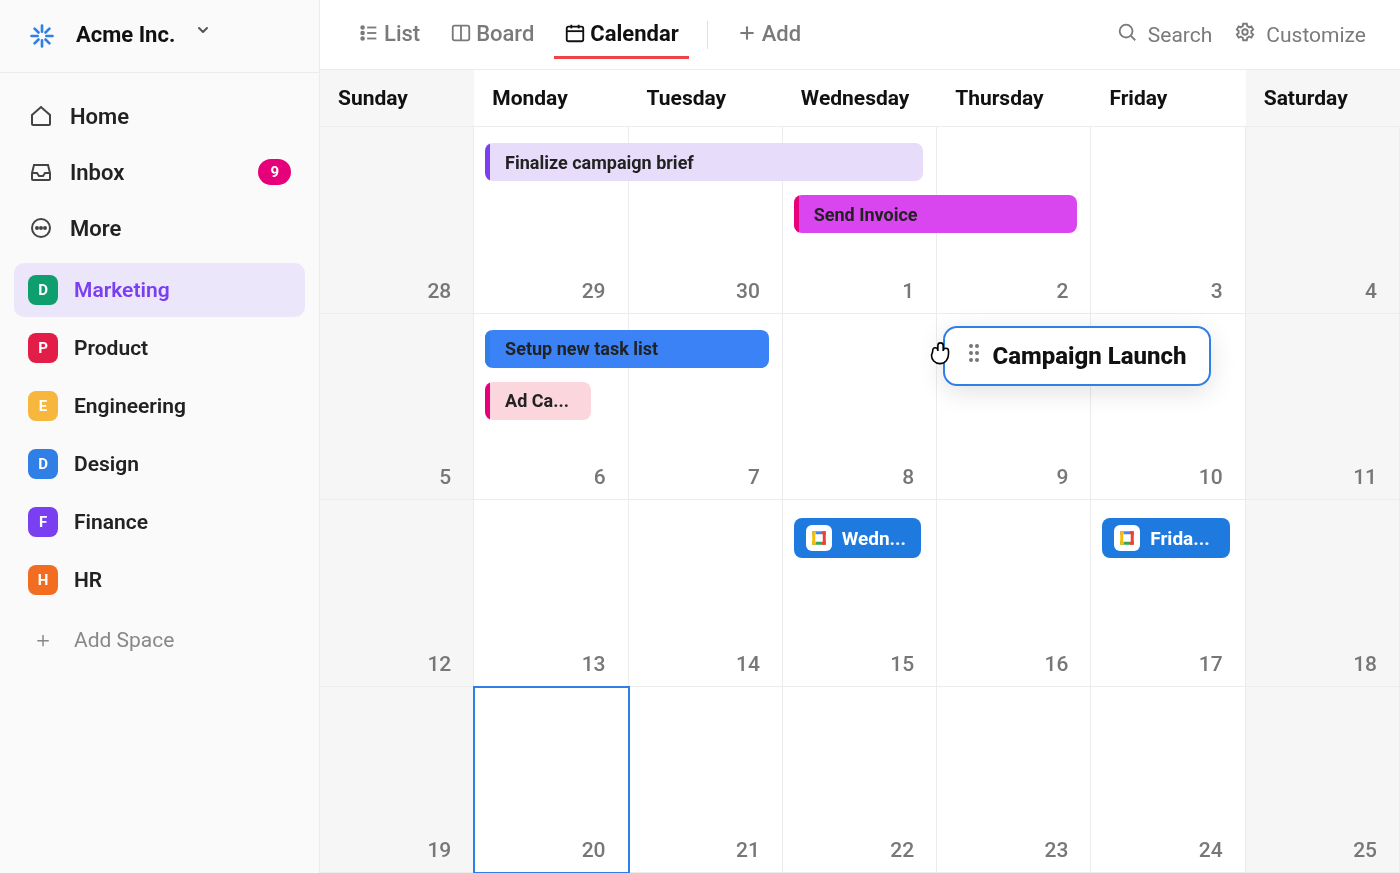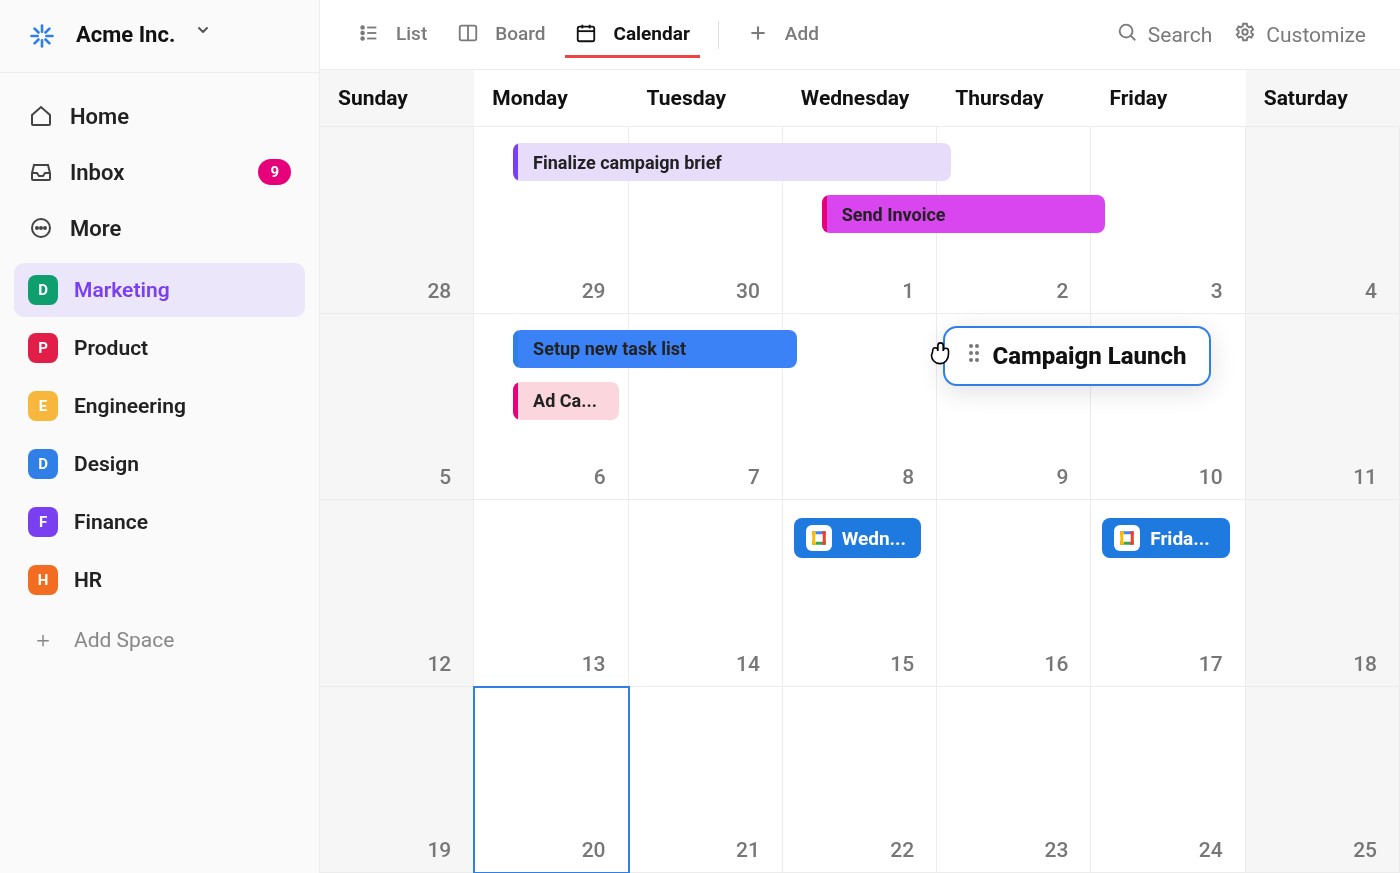--- a/index.html
+++ b/index.html
@@ -22,21 +22,21 @@
   .spaces { padding:0 14px; display:flex; flex-direction:column; gap:4px; }
   .space-item { display:flex; align-items:center; gap:16px; padding:12px 14px; border-radius:10px; font-size:21px; font-weight:600; color:#222; cursor:pointer; }
   .space-item.selected { background:#ece6fb; color:#7b3ff2; }
   .space-avatar { width:30px; height:30px; border-radius:8px; display:flex; align-items:center; justify-content:center; font-size:15px; font-weight:700; color:#fff; }
   .add-space { display:flex; align-items:center; gap:16px; padding:12px 14px; font-size:21px; color:#888; cursor:pointer; }
   .add-space .plus { width:30px; height:30px; display:flex; align-items:center; justify-content:center; color:#888; font-size:22px; }
 
   
   .main { flex:1; display:flex; flex-direction:column; min-width:0; }
   .toolbar { height:70px; display:flex; align-items:center; padding:0 28px; gap:10px; border-bottom:1px solid #ececec; }
-  .view-btn { display:flex; align-items:center; gap:16px; padding:10px 10px; font-size:19px; font-weight:500; color:#7a7a7a; cursor:pointer; border-bottom:3px solid transparent; }
+  .view-btn { display:flex; align-items:center; gap:4px; padding:10px 10px; font-size:22px; font-weight:500; color:#7a7a7a; cursor:pointer; border-bottom:3px solid transparent; }
   .view-btn.active { color:#111; font-weight:700; border-bottom:3px solid #ef4444; }
   .view-btn .icon { width:22px; height:22px; display:flex; align-items:center; justify-content:center; }
   .divider { width:1px; height:28px; background:#e0e0e0; margin:0 8px; }
   .toolbar-spacer { flex:1; }
   .tool-btn { display:flex; align-items:center; gap:10px; font-size:21px; color:#7a7a7a; cursor:pointer; padding:8px 6px; }
 
   
   .cal { flex:1; display:flex; flex-direction:column; min-height:0; }
   .cal-header { display:grid; grid-template-columns:repeat(7,1fr); border-bottom:1px solid #ececec; }
   .cal-hcell { padding:16px 18px; font-size:21px; font-weight:700; color:#111; }
@@ -44,21 +44,21 @@
 
   .cal-body { flex:1; display:grid; grid-template-columns:repeat(7,1fr); grid-template-rows:repeat(4,1fr); position:relative; }
   .cal-cell { border-right:1px solid #ececec; border-bottom:1px solid #ececec; position:relative; }
   .cal-cell.muted { background:#f6f6f6; }
   .cal-cell.today { outline:2px solid #2f7fe6; outline-offset:-1px; z-index:2; }
   .daynum { position:absolute; bottom:10px; right:22px; font-size:21px; color:#777; font-weight:500; }
 
   
   .event { position:absolute; height:38px; border-radius:8px; display:flex; align-items:center; padding:0 14px 0 14px; font-size:18px; font-weight:700; color:#222; overflow:hidden; white-space:nowrap; text-overflow:ellipsis; cursor:pointer; }
   .event .bar { position:absolute; left:0; top:0; bottom:0; width:5px; border-radius:8px 0 0 8px; }
-  .event.has-bar { padding-left:20px;margin-left:28px; }
+  .event.has-bar { padding-left:20px; }
 
   .drag-card { position:absolute; background:#fff; border:2px solid #2f7fe6; border-radius:14px; padding:14px 22px; font-size:24px; font-weight:800; color:#111; box-shadow:0 6px 26px rgba(0,0,0,0.12); display:flex; align-items:center; gap:12px; cursor:grabbing; z-index:5; }
   .grab-cursor { position:absolute; left:-22px; top:50%; transform:translate(0,-50%); z-index:6; }
 
   .gc-event { position:absolute; height:40px; background:#1f7ae0; border-radius:8px; display:flex; align-items:center; gap:10px; padding:0 12px; color:#fff; font-size:19px; font-weight:700; overflow:hidden; white-space:nowrap; text-overflow:ellipsis; cursor:pointer; }
   .gc-icon { width:26px; height:26px; background:#fff; border-radius:6px; display:flex; align-items:center; justify-content:center; flex-shrink:0; }
 </style>
 </head>
 <body>
 

